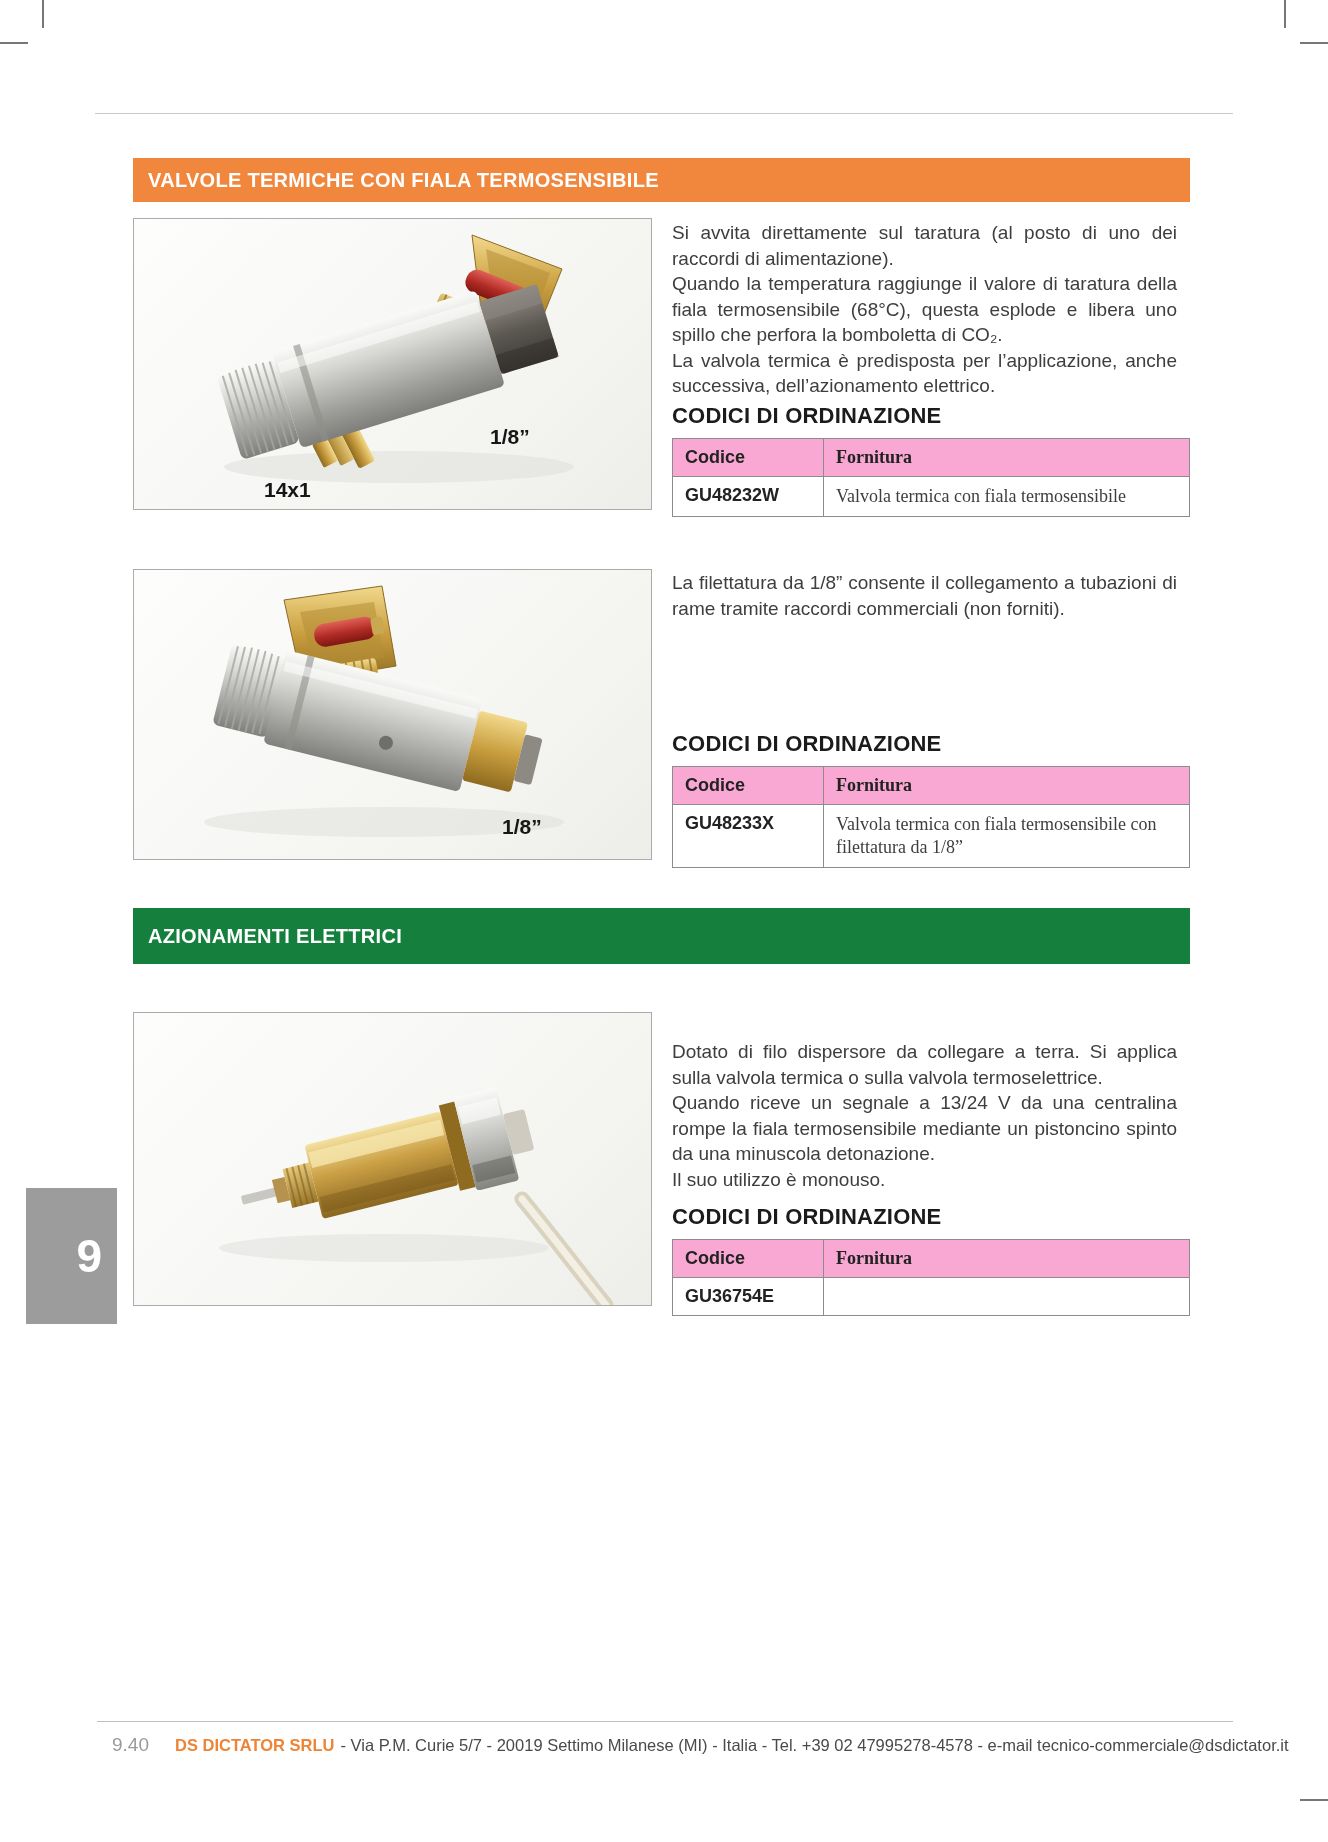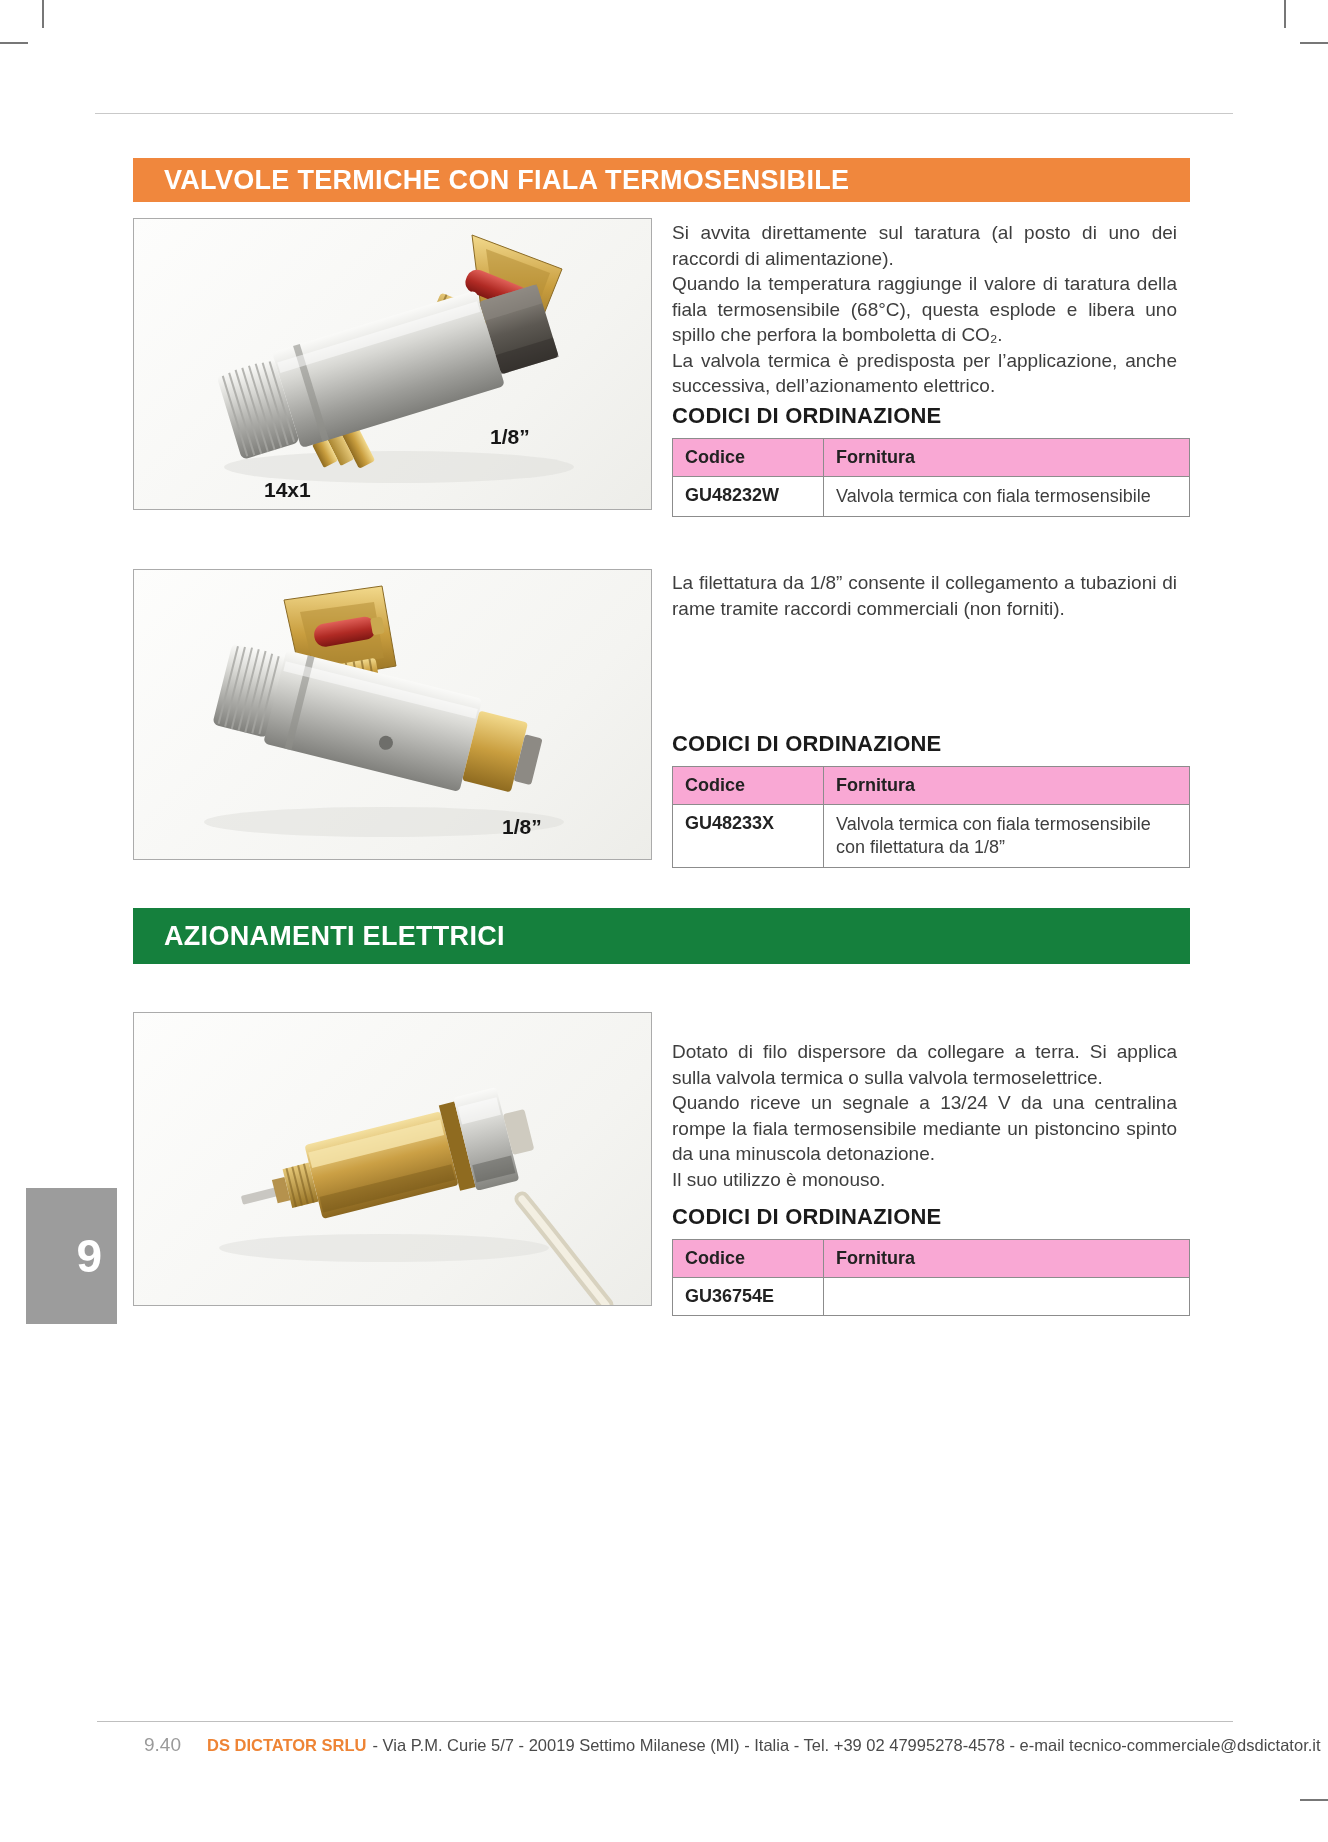--- a/index.html
+++ b/index.html
@@ -1,40 +1,40 @@
 <!DOCTYPE html>
 <html><head>
 <meta charset="utf-8">
 <style>
   html,body{margin:0;padding:0;background:#ffffff;}
   .page{position:relative;width:1328px;height:1842px;background:#ffffff;overflow:hidden;
         font-family:"Liberation Sans", sans-serif;color:#3E3E3E;}
   .crop{position:absolute;background:#777;}
   .rule{position:absolute;height:1px;background:#C9C9C9;}
   .bar{position:absolute;left:133px;width:1057px;color:#ffffff;font-weight:bold;
-       font-size:27px;padding-left:31px;box-sizing:border-box;letter-spacing:.3px;}
+       font-size:20px;padding-left:15px;box-sizing:border-box;letter-spacing:.3px;}
   .photo-box{position:absolute;left:133px;width:517px;border:1px solid #ABABAB;
              background:linear-gradient(135deg,#FDFDFC 0%,#F4F4F1 70%,#EDEDE9 100%);}
   .photo-label{position:absolute;font-weight:bold;font-size:21px;color:#161616;}
   .bodytext{position:absolute;left:672px;width:505px;font-size:19px;line-height:25.5px;
             text-align:justify;color:#3E3E3E;}
   .bodytext p{margin:0;}
   .codici{position:absolute;left:672px;font-size:22px;font-weight:bold;color:#1B1B1B;letter-spacing:.2px;}
   .ptable{position:absolute;left:672px;width:518px;border:1px solid #8C8C8C;background:#fff;
           font-size:18px;box-sizing:border-box;}
   .ptable .thead{display:flex;background:#f9a8d4;border-bottom:1px solid #8C8C8C;font-weight:bold;color:#222;}
   .ptable .trow{display:flex;}
   .cell-code{width:151px;border-right:1px solid #8C8C8C;padding:8px 12px;box-sizing:border-box;flex:none;}
-  .cell-supply{flex:1;padding:8px 12px;box-sizing:border-box;}
+  .cell-supply{flex:1;padding:8px 12px;box-sizing:border-box;font-family:Liberation Serif, serif;}
   .trow .cell-code{font-weight:bold;color:#222;}
   .trow .cell-supply{color:#3E3E3E;line-height:23px;}
   .tab9{position:absolute;left:26px;top:1188px;width:91px;height:136px;background:#9C9C9C;
         display:flex;align-items:center;justify-content:flex-end;padding-right:15px;box-sizing:border-box;}
   .tab9 span{color:#fff;font-weight:bold;font-size:46px;}
-  .footer{position:absolute;left:112px;top:1734px;white-space:nowrap;font-size:16.5px;color:#4A4A4A;margin-left:32px;}
+  .footer{position:absolute;left:112px;top:1734px;white-space:nowrap;font-size:16.5px;color:#4A4A4A;}
   .footer .pref{font-size:19px;color:#9A9A9A;margin-right:26px;}
   .footer .co{font-weight:bold;margin-right:6px;}
 </style>
 </head>
 <body>
 
 <div class="page">
 
   <div class="crop" style="left:42px;top:0;width:2px;height:28px;"></div>
   <div class="crop" style="left:0;top:42px;width:28px;height:2px;"></div>

